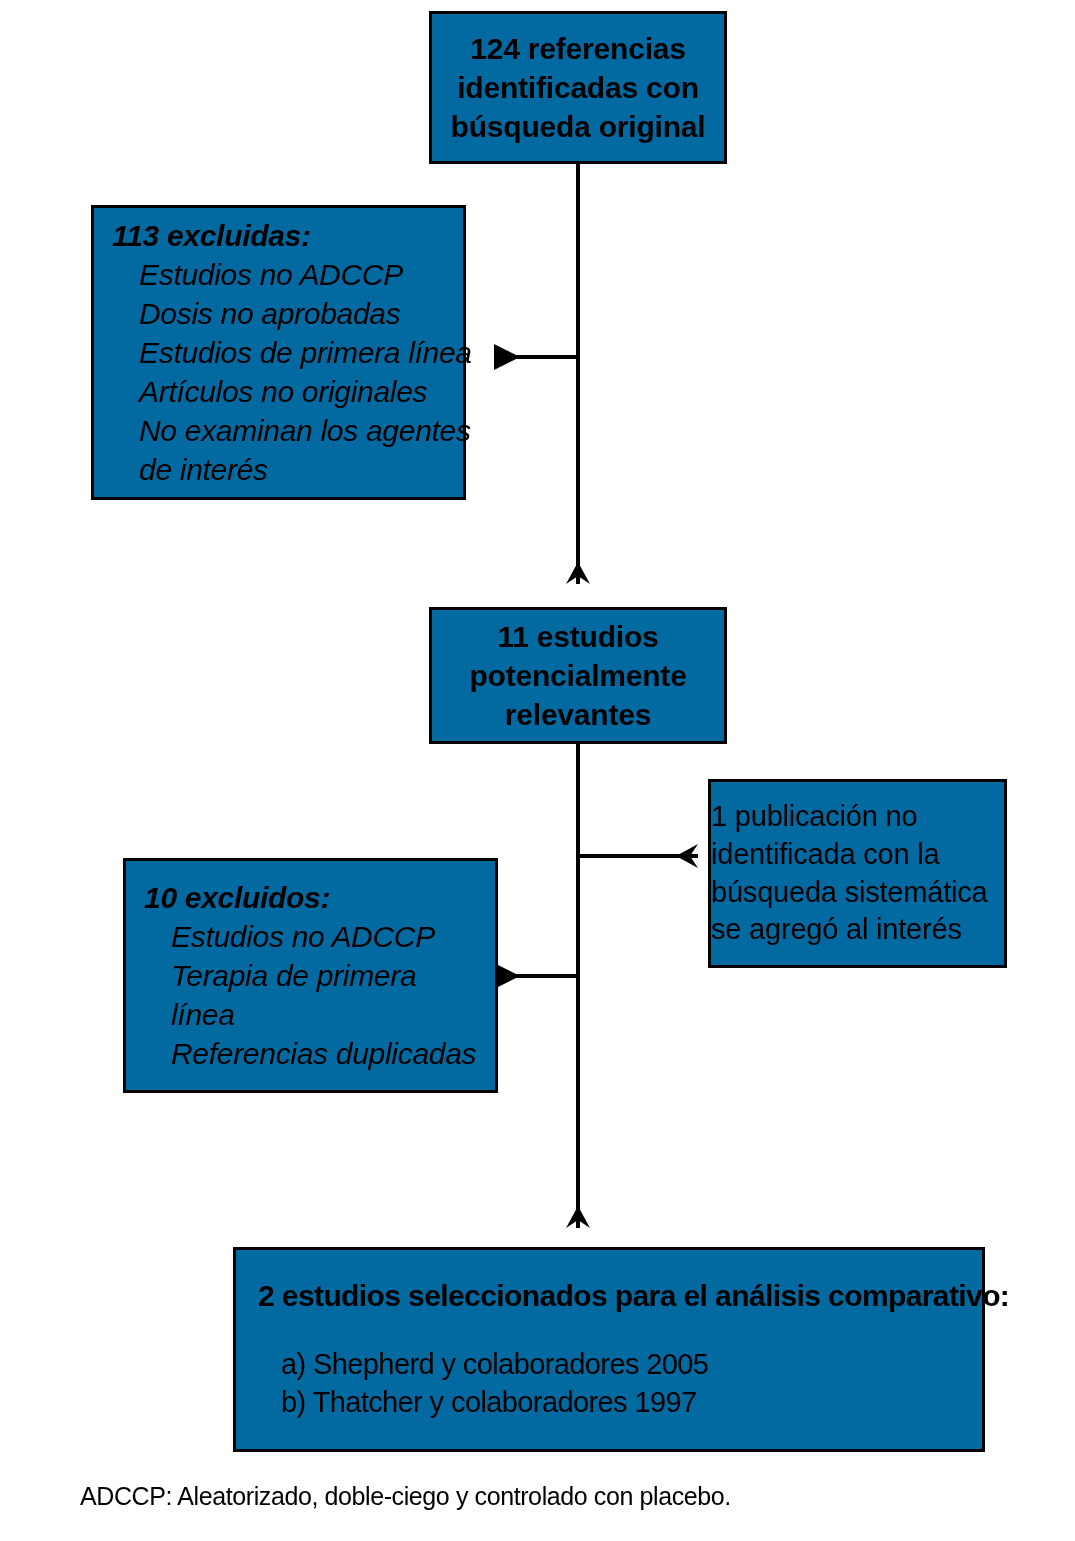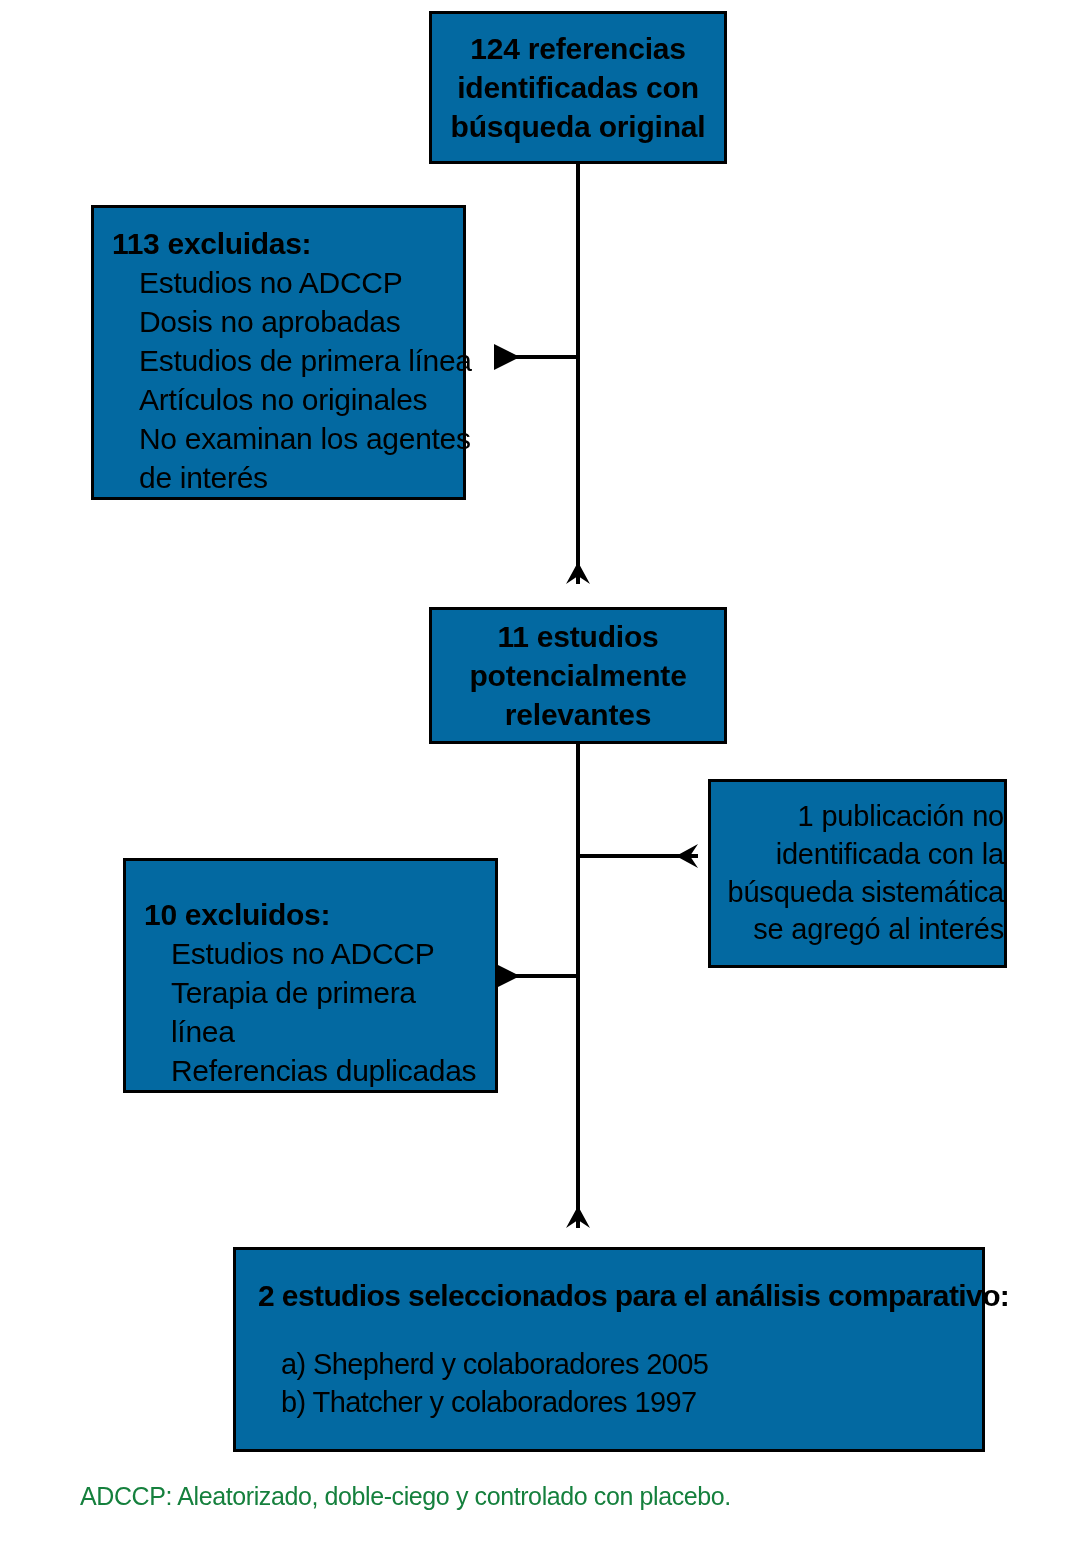--- a/index.html
+++ b/index.html
@@ -35,43 +35,43 @@
   .box .line{
     display:block;
     white-space:pre;
     line-height:1.30;
   }
   
   .box-center{ align-items:center; text-align:center; }
   .box-center .line{ font-weight:bold; font-size:30px; letter-spacing:-0.2px; }
 
   
-  .box-center-plain{ align-items:flex-end; text-align:center; }
+  .box-center-plain{ align-items:flex-start; text-align:center; }
   .box-center-plain .line{ font-weight:normal; font-size:29px; letter-spacing:-0.2px; }
 
   
-  .box-list{ align-items:flex-start; text-align:left; justify-content:flex-end; }
+  .box-list{ align-items:flex-start; text-align:left; justify-content:center;font-style:italic; }
   .box-list .line{ font-size:30px; letter-spacing:-0.3px; }
   .box-list .head{ font-weight:bold; padding-left:18px; }
   .box-list .item{ font-weight:normal; padding-left:45px; }
 
   
   .box-result{ align-items:flex-start; text-align:left; justify-content:flex-start; padding-top:26px; }
   .box-result .line{ letter-spacing:-0.6px; }
   .box-result .head{ font-weight:bold; font-size:30px; padding-left:22px; }
   .box-result .spacer{ height:30px; }
   .box-result .item{ font-weight:normal; font-size:29px; padding-left:45px; line-height:1.32; }
 
   .footnote{
     position:absolute;
     font-size:25px;
     font-weight:normal;
     letter-spacing:-0.4px;
     white-space:pre;
-    color:#15803d;
+    color:#000000;
   }
 </style>
 </head>
 <body>
 
 <div id="canvas">
 
   <svg class="connectors" viewBox="0 0 1075 1541">
     <defs>
 

